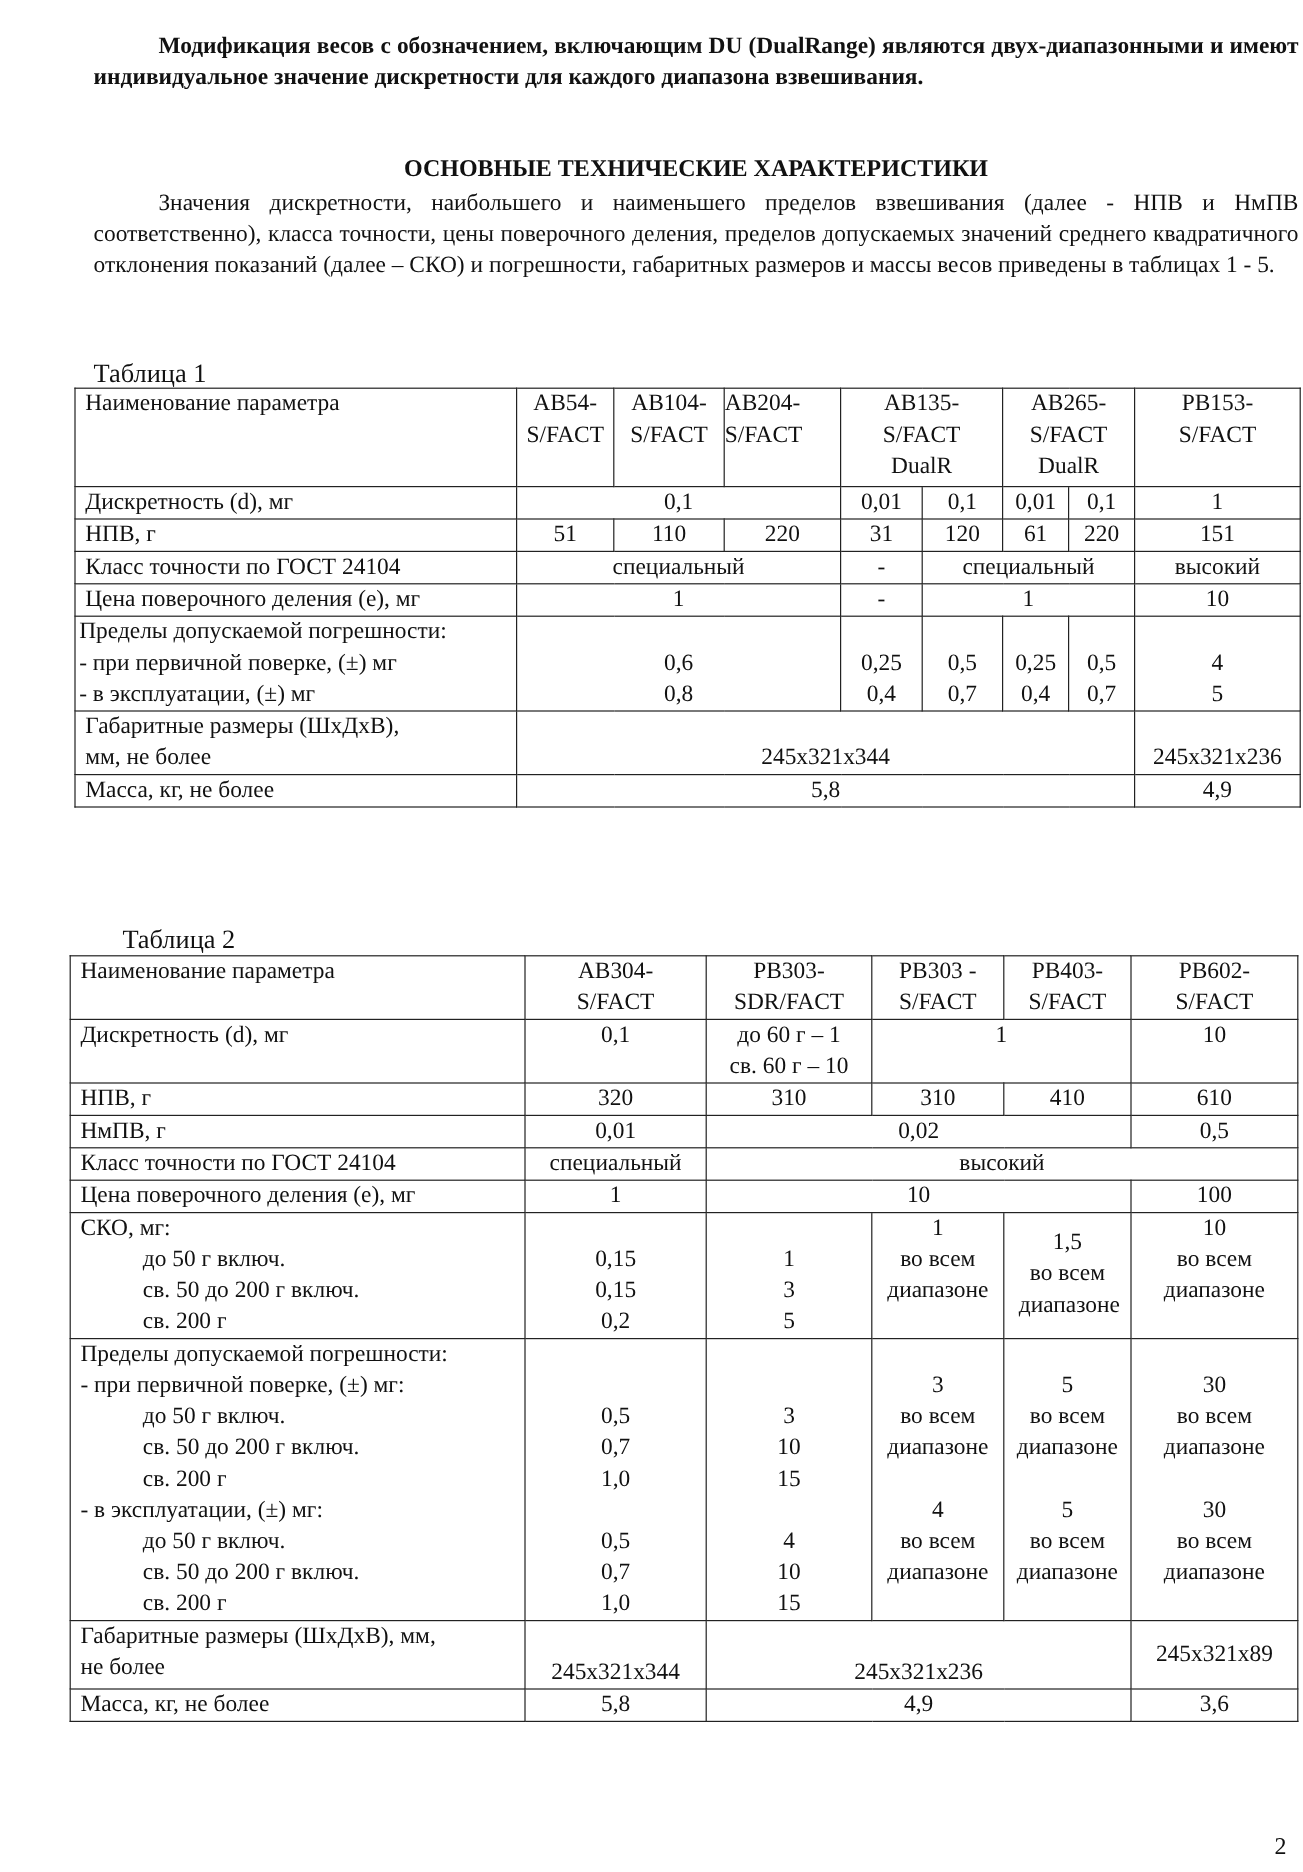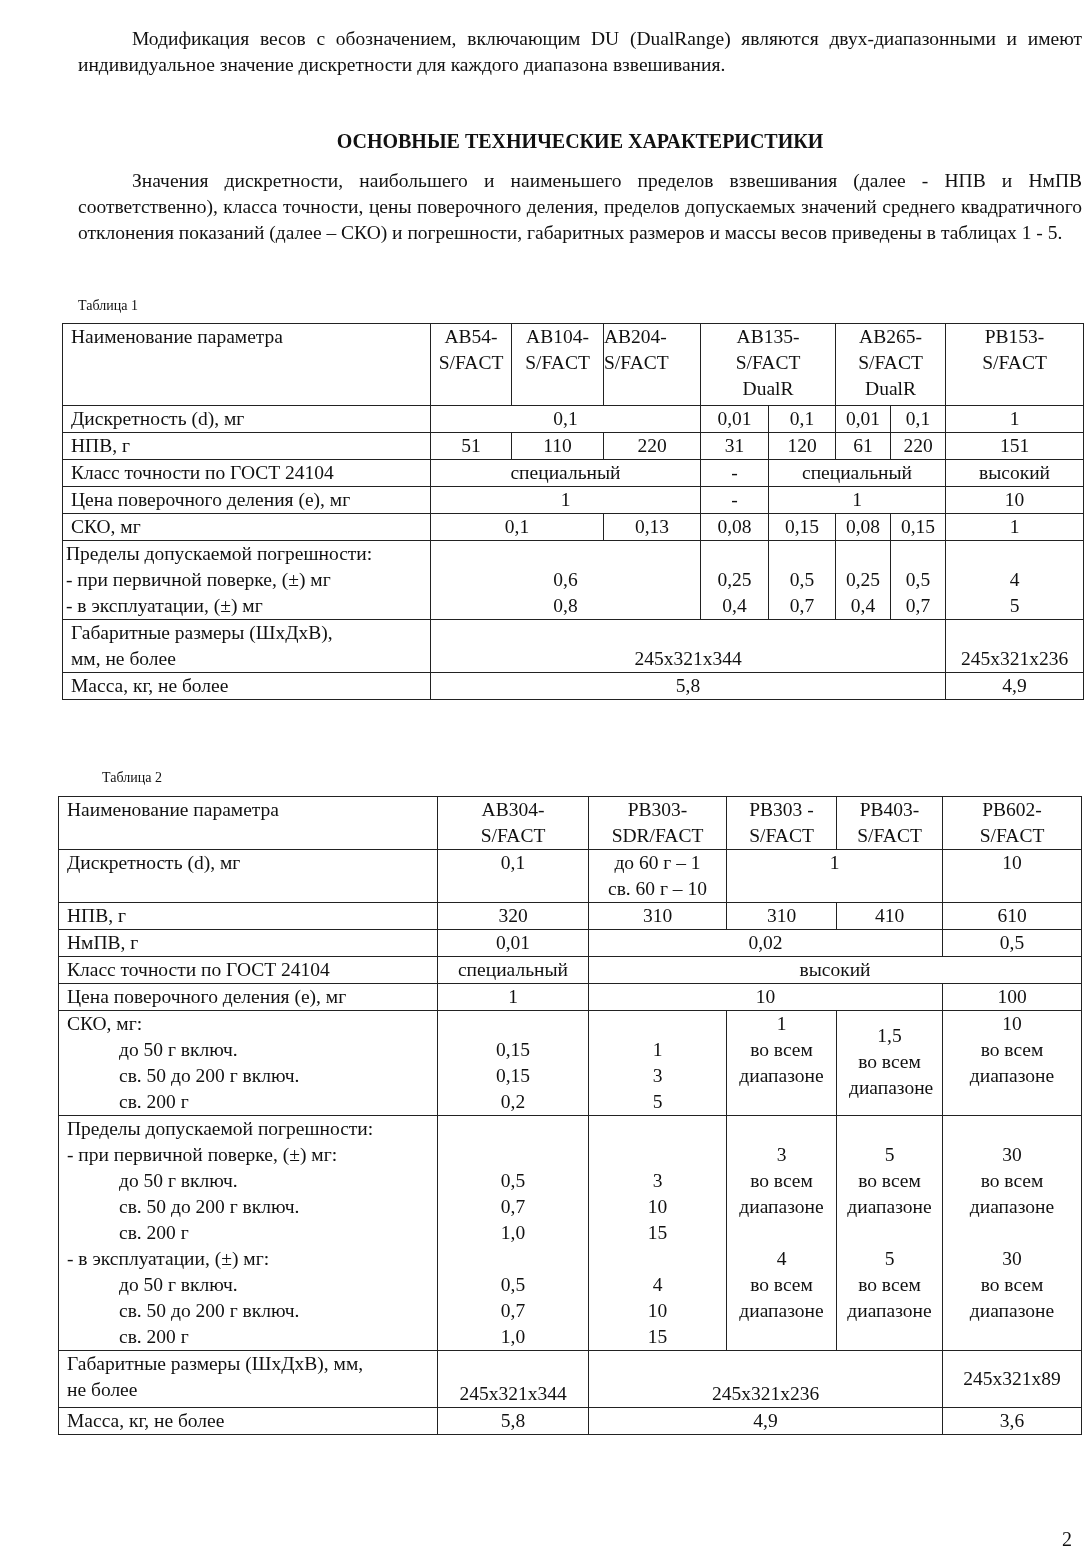--- a/index.html
+++ b/index.html
@@ -1,38 +1,38 @@
 <!DOCTYPE html>
 <html><head>
 <meta charset="utf-8">
 <style>
   html,body{margin:0;padding:0;background:#fff;}
   body{width:1086px;height:1560px;position:relative;overflow:hidden;
        font-family:"Liberation Serif","DejaVu Serif",serif;color:#111;font-size:19.5px;}
   .para{position:absolute;left:78px;width:1004px;line-height:26px;text-align:justify;}
   .para .indent{display:inline-block;width:54px;}
   .heading{position:absolute;left:0;width:1160px;top:130px;text-align:center;font-weight:bold;font-size:20px;}
-  .caption{position:absolute;font-size:14px;}
+  .caption{position:absolute;font-size:22px;}
   table{position:absolute;border-collapse:collapse;table-layout:fixed;}
   td{border:1.5px solid #222;padding:0 3px;vertical-align:top;line-height:26px;font-size:19.5px;}
   td.c{text-align:center;}
   td.l{text-align:left;padding-left:8px;}
   .ind{padding-left:52px;}
   .ml{white-space:pre-line;}
   .pageno{position:absolute;left:1062px;top:1528px;font-size:20px;}
   td.bot{vertical-align:bottom;margin-left:12px;}
 </style>
 </head>
 <body>
 
-<div class="para" style="top:26px;"><span class="indent"></span><span>Модификация весов с обозначением, включающим DU (DualRange) являются двух-диапазонными и имеют индивидуальное значение дискретности для каждого диапазона взвешивания.</span></div>
+<div class="para" style="top:26px;font-weight:bold;"><span class="indent"></span><span>Модификация весов с обозначением, включающим DU (DualRange) являются двух-диапазонными и имеют индивидуальное значение дискретности для каждого диапазона взвешивания.</span></div>
 
 <div class="heading">ОСНОВНЫЕ ТЕХНИЧЕСКИЕ ХАРАКТЕРИСТИКИ</div>
 
-<div class="para" style="top:168px;"><span class="indent"></span><span>Значения дискретности, наибольшего и наименьшего пределов взвешивания (далее - НПВ и НмПВ соответственно), класса точности, цены поверочного деления, пределов допускаемых значений среднего квадратичного отклонения показаний (далее – СКО) и погрешности, габаритных размеров и массы весов приведены в таблицах 1 - 5.</span></div>
+<div class="para" style="top:157px;"><span class="indent"></span><span>Значения дискретности, наибольшего и наименьшего пределов взвешивания (далее - НПВ и НмПВ соответственно), класса точности, цены поверочного деления, пределов допускаемых значений среднего квадратичного отклонения показаний (далее – СКО) и погрешности, габаритных размеров и массы весов приведены в таблицах 1 - 5.</span></div>
 
 <div class="caption" style="left:78px;top:298px;">Таблица 1</div>
 <table style="left:62px;top:323px;width:1021px;">
   <colgroup>
     <col style="width:368px">
       <col style="width:81px">
       <col style="width:92px">
       <col style="width:97px">
     <col style="width:68px">
       <col style="width:67px">
@@ -86,30 +86,20 @@
     <td class="c">высокий</td>
   </tr>
   <tr>
     <td class="l">Цена поверочного деления (е), мг</td>
     <td class="c" colspan="3">1</td>
     <td class="c">-</td>
     <td class="c" colspan="3">1</td>
     <td class="c">10</td>
   </tr>
   <tr>
-    <td class="l">СКО, мг</td>
-    <td class="c" colspan="2">0,1</td>
-    <td class="c">0,13</td>
-    <td class="c">0,08</td>
-    <td class="c">0,15</td>
-    <td class="c">0,08</td>
-    <td class="c">0,15</td>
-    <td class="c">1</td>
-  </tr>
-  <tr>
     <td class="ml" style="padding-left:3px">Пределы допускаемой погрешности:
  - при первичной поверке, (±) мг
  - в эксплуатации, (±) мг</td>
     <td class="c ml bot" colspan="3">0,6
 0,8</td>
     <td class="c ml bot">0,25
 0,4</td>
     <td class="c ml bot">0,5
 0,7</td>
     <td class="c ml bot">0,25

